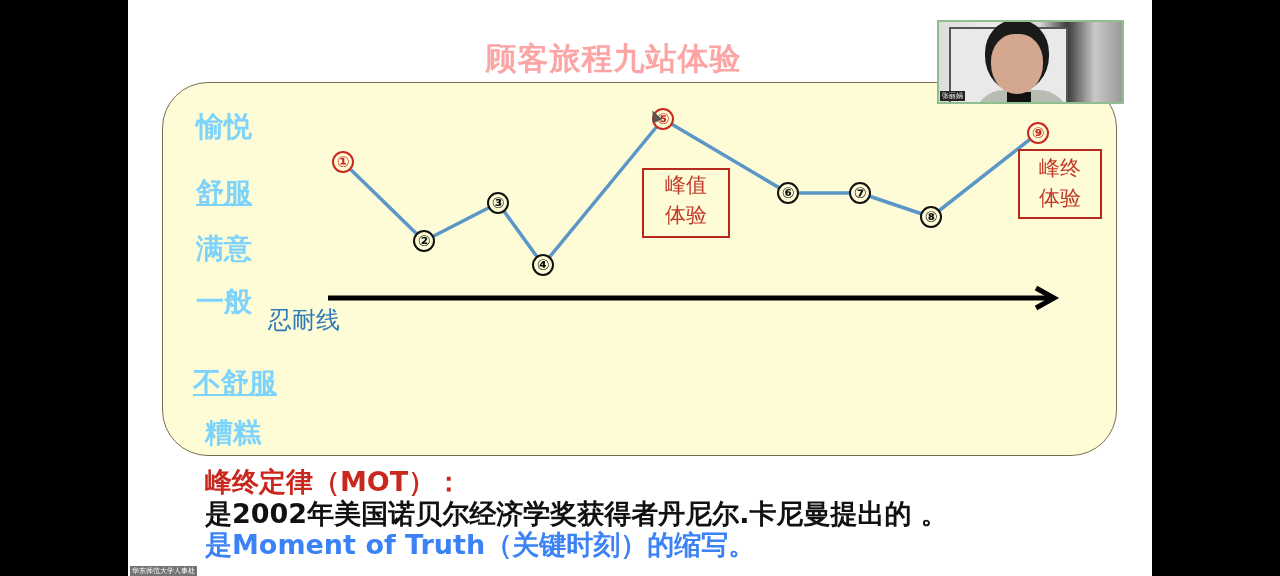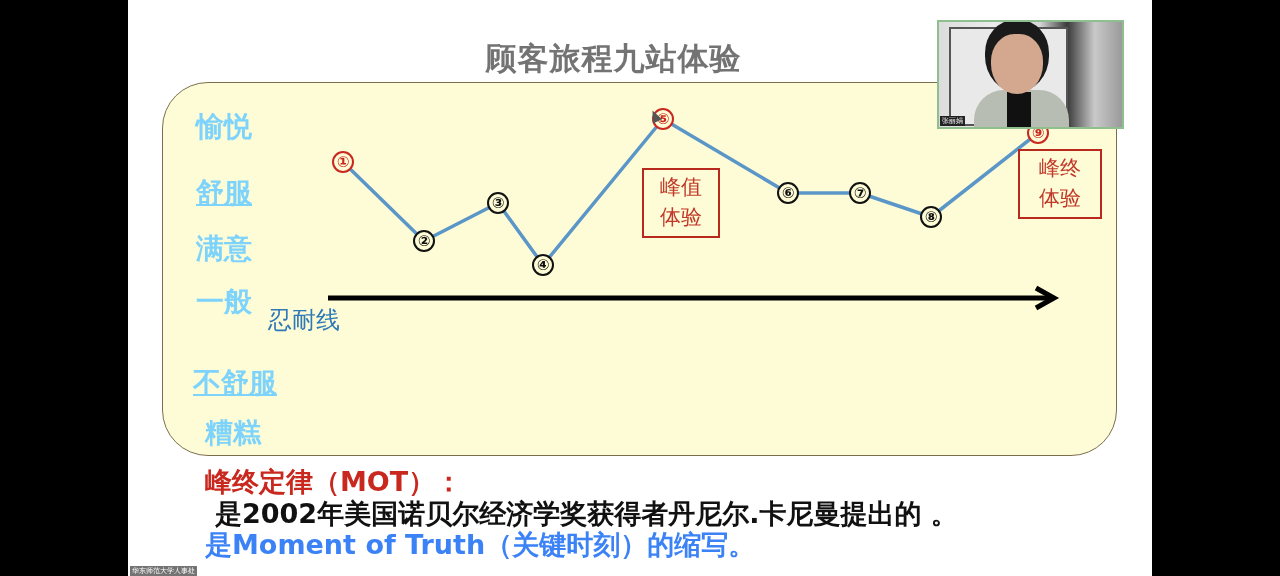--- a/index.html
+++ b/index.html
@@ -1,37 +1,37 @@
 <!DOCTYPE html>
 <html><head>
 <meta charset="utf-8">
 <style>
   html, body { margin:0; padding:0; }
   body { width:1280px; height:576px; background:#000; position:relative; overflow:hidden;
          font-family:"DejaVu Sans","Liberation Sans",sans-serif; }
   .slide { position:absolute; left:128px; top:0; width:1024px; height:576px; background:#ffffff; }
   .title { position:absolute; left:0; width:1227px; top:38px; text-align:center;
-           font-size:31px; font-weight:bold; color:#737373; letter-spacing:1px; }
+           font-size:31px; font-weight:bold; color:#fca5a5; letter-spacing:1px; }
   .panel { position:absolute; left:162px; top:82px; width:955px; height:374px;
            background:#fefcd6; border:1.5px solid #7a6e4e; border-radius:46px; box-sizing:border-box; }
   .ylabel { position:absolute; font-size:28px; font-weight:bold; color:#7dd3fc; white-space:nowrap; }
   .tol { position:absolute; left:268px; top:304px; font-size:24px; font-weight:normal; color:#2e7ab8; }
   svg.chart { position:absolute; left:0; top:0; }
   .node { position:absolute; width:22px; height:22px; border-radius:50%; border:2px solid #111;
           background:#fefcd6; box-sizing:border-box; font-size:15px; font-weight:bold; color:#111;
           display:flex; align-items:center; justify-content:center; line-height:1; }
   .node.red { border-color:#c8281e; color:#c8281e; }
   .callout { position:absolute; border:2.5px solid #b8281c; box-sizing:border-box;
              color:#c0392b; font-size:21px; line-height:30px; text-align:center; padding-top:2px;
              background:#fefcd6; }
   .note { position:absolute; left:205px; font-weight:bold; font-size:27px; white-space:nowrap; }
   .note.red { color:#c8281e; top:464px; }
-  .note.l1 { color:#111; top:496px;margin-left:10px; }
+  .note.l1 { color:#111; top:496px; }
   .note.l2 { color:#3b82f6; top:527px; }
-  .webcam { position:absolute; left:937px; top:20px; width:187px; height:109px;
+  .webcam { position:absolute; left:937px; top:20px; width:187px; height:84px;
             border:2px solid #8fbf8f; box-sizing:border-box; overflow:hidden;
             background:linear-gradient(90deg,#dcdcdc 0%,#ececec 30%,#d8d8d8 55%,#3a3a3a 70%,#c9c9c9 85%,#9a9a9a 100%); }
   .webcam .door { position:absolute; left:10px; top:5px; width:115px; height:95px; background:#e9e9e9; border:2px solid #555; }
   .webcam .head { position:absolute; left:52px; top:12px; width:52px; height:60px; background:#d3a88e; border-radius:45% 45% 50% 50%;
                   box-shadow:0 -8px 0 6px #1a1a1a; }
   .webcam .body { position:absolute; left:35px; top:68px; width:95px; height:40px; background:#b8bdb3; border-radius:30px 30px 0 0; }
   .webcam .neck { position:absolute; left:68px; top:70px; width:24px; height:36px; background:#111; }
   .webcam .name { position:absolute; left:1px; bottom:1px; font-size:7px; background:#222; color:#fff; padding:0 2px; }
   .footer-tag { position:absolute; left:130px; top:566px; font-size:7px; color:#fff; background:#737373; padding:0 2px; }
   .cursor { position:absolute; left:650px; top:110px; width:0; height:0;
@@ -64,21 +64,21 @@
 <div class="node red" style="left:332px;top:151px;">①</div>
 <div class="node" style="left:413px;top:230px;">②</div>
 <div class="node" style="left:487px;top:192px;">③</div>
 <div class="node" style="left:532px;top:254px;">④</div>
 <div class="node red" style="left:652px;top:108px;">⑤</div>
 <div class="node" style="left:777px;top:182px;">⑥</div>
 <div class="node" style="left:849px;top:182px;">⑦</div>
 <div class="node" style="left:920px;top:206px;">⑧</div>
 <div class="node red" style="left:1027px;top:122px;">⑨</div>
 
-<div class="callout" style="left:642px;top:168px;width:78px;height:70px;">
+<div class="callout" style="left:642px;top:168px;width:88px;height:70px;font-family:Liberation Mono, monospace;">
   <div>峰值</div>
   <div>体验</div>
 </div>
 <div class="callout" style="left:1018px;top:149px;width:84px;height:70px;">
   <div>峰终</div>
   <div>体验</div>
 </div>
 
 <div class="note red">峰终定律（MOT）：</div>
 <div class="note l1">是2002年美国诺贝尔经济学奖获得者丹尼尔.卡尼曼提出的 。</div>

